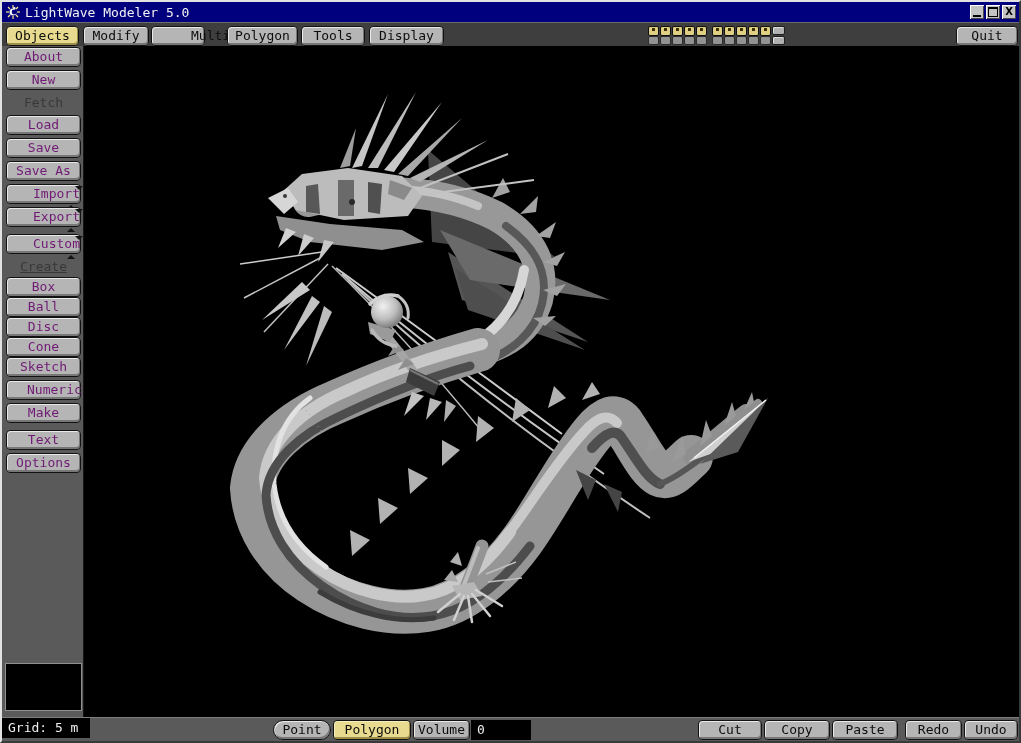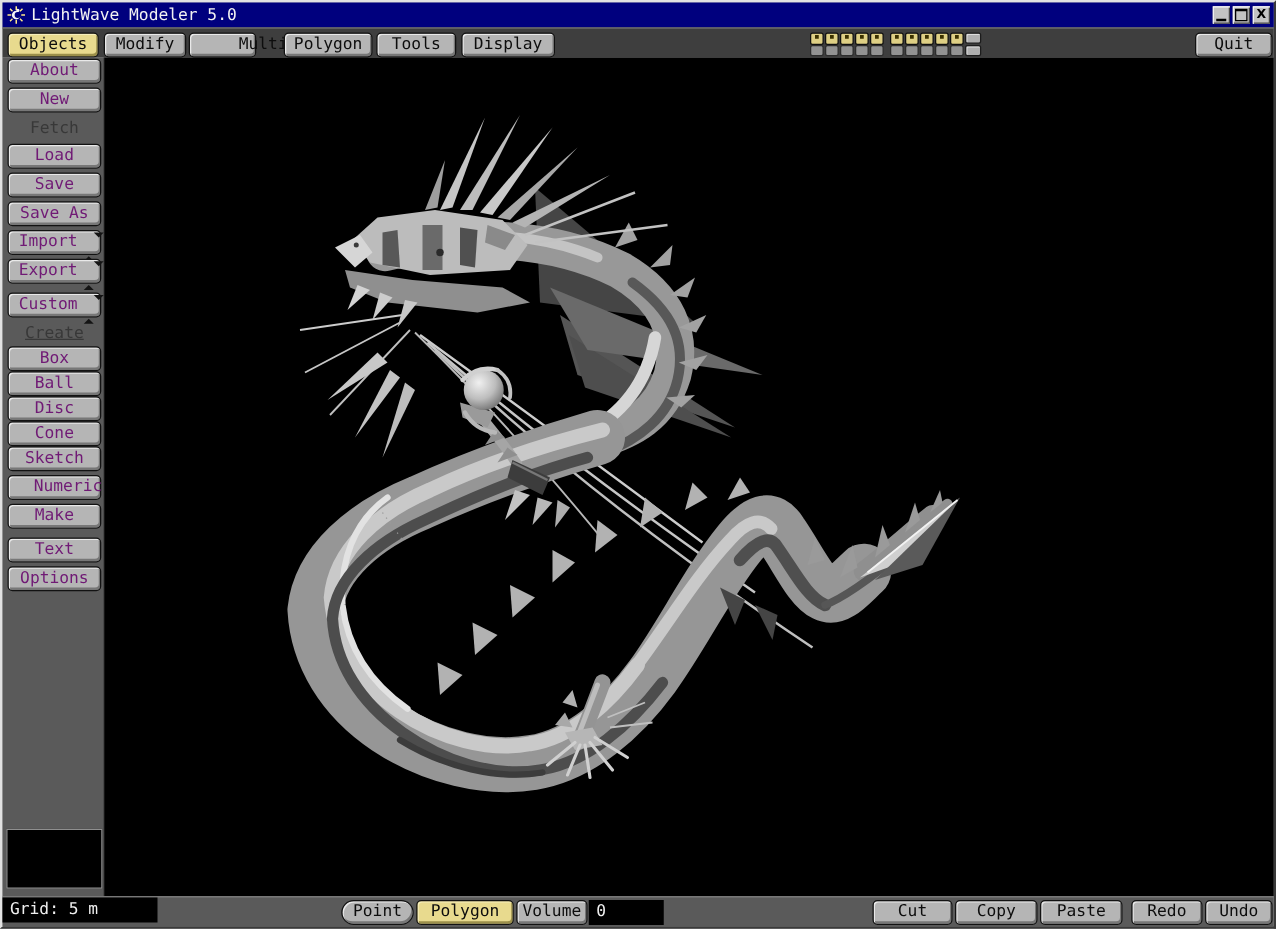--- a/index.html
+++ b/index.html
@@ -40,21 +40,21 @@
   
   .sidebar{position:absolute;left:2px;top:46px;width:82px;height:671px;background:#5a5a5a;
     border-right:1px solid #161616;box-sizing:border-box;}
   .side-btn{position:absolute;left:4px;width:75px;height:20px;background:#b5b5b5;border:1px solid #121212;border-radius:4px;
     box-sizing:border-box;box-shadow:inset 1px 1px 0 #e9e9e9, inset -1px -2px 0 #777;
     font-size:13px;color:#701a75;text-align:center;line-height:17px;cursor:default;}
   .side-label{position:absolute;left:4px;width:75px;height:20px;font-size:13px;color:#383838;text-align:center;line-height:18px;}
   .popup-arrows{position:absolute;right:5px;top:4px;width:8px;}
   .popup-arrows .up{width:0;height:0;border-left:4px solid transparent;border-right:4px solid transparent;border-bottom:4px solid #141414;margin-bottom:2px;}
   .popup-arrows .dn{width:0;height:0;border-left:4px solid transparent;border-right:4px solid transparent;border-top:4px solid #141414;}
-  .side-btn.has-popup{text-align:left;padding-left:8px;}
+  .side-btn.has-popup{text-align:right;padding-left:8px;}
   .preview-box{position:absolute;left:3px;top:617px;width:77px;height:48px;background:#000;border:1px solid #8f8f8f;box-sizing:border-box;}
   
   .viewport{position:absolute;left:84px;top:46px;width:935px;height:671px;background:#000;}
   
   .bottombar{position:absolute;left:2px;top:717px;width:1017px;height:24px;background:#5a5a5a;border-top:1px solid #7d7d7d;box-sizing:border-box;}
   .black-field{position:absolute;background:#000;color:#efefef;font-size:13px;line-height:20px;height:20px;box-sizing:border-box;padding-left:6px;}
 </style>
 </head>
 <body>
 
@@ -319,21 +319,21 @@
       <line x1="468" y1="596" x2="472" y2="622"></line>
         <line x1="472" y1="594" x2="490" y2="616"></line>
       <line x1="476" y1="590" x2="502" y2="606"></line>
     </g>
     <path d="M486,574 L516,562" stroke="#c0c0c0" stroke-width="1.5" fill="none"></path>
     <path d="M488,582 L522,578" stroke="#c0c0c0" stroke-width="1.5" fill="none"></path>
   </svg>
 </div>
 
 <div class="bottombar">
-  <div class="black-field" style="left:0px;top:0;width:124px;">Grid: 5 m</div>
+  <div class="black-field" style="left:0px;top:0;width:88px;">Grid: 5 m</div>
   <div id="mode-buttons">
       <div class="lw-btn" style="left: 271px; top: 2px; width: 58px; border-radius: 10px;">Point</div>
       <div class="lw-btn active" style="left: 331px; top: 2px; width: 78px;">Polygon</div>
       <div class="lw-btn" style="left: 411px; top: 2px; width: 57px;">Volume</div>
     </div>
   <div class="black-field" style="left:469px;top:2px;width:60px;">0</div>
   <div id="action-buttons">
       <div class="lw-btn" style="left: 696px; top: 2px; width: 64px;">Cut</div>
       <div class="lw-btn" style="left: 762px; top: 2px; width: 66px;">Copy</div>
       <div class="lw-btn" style="left: 830px; top: 2px; width: 66px;">Paste</div>

